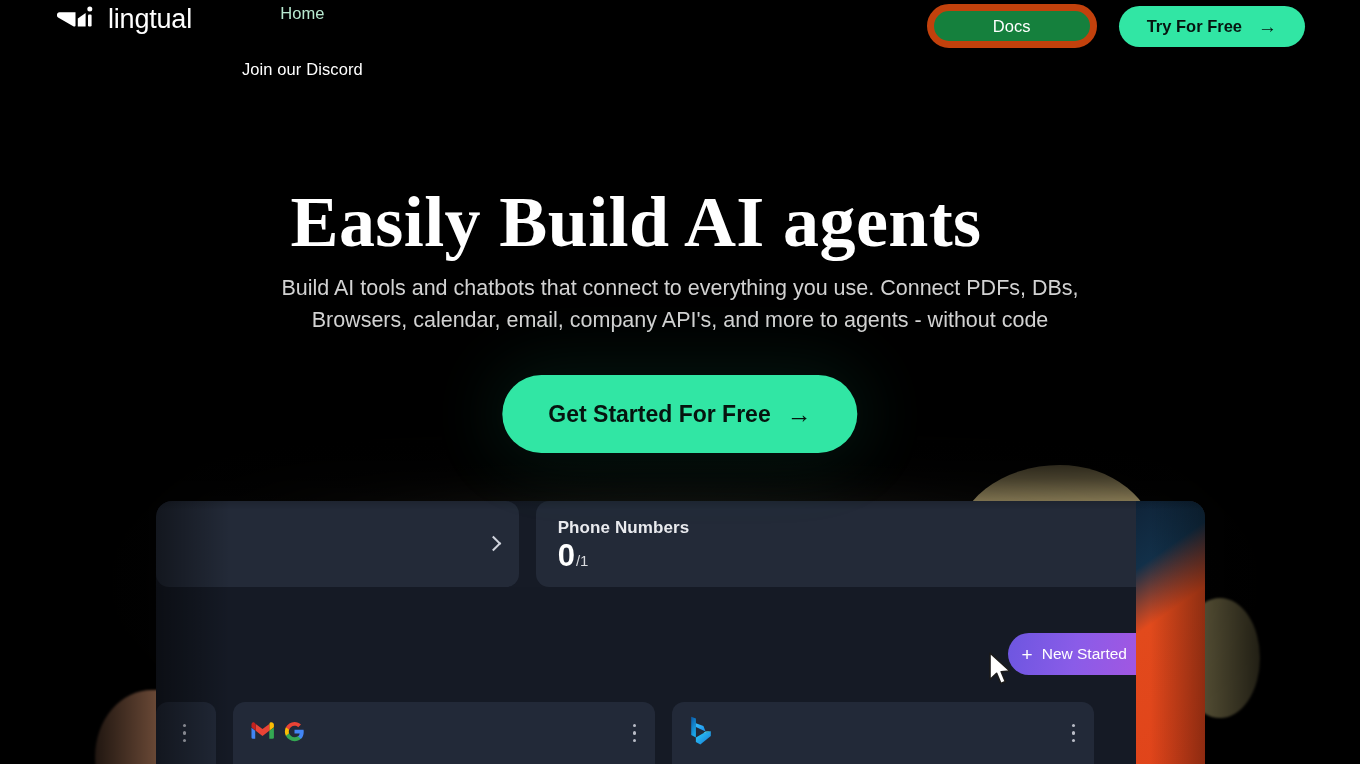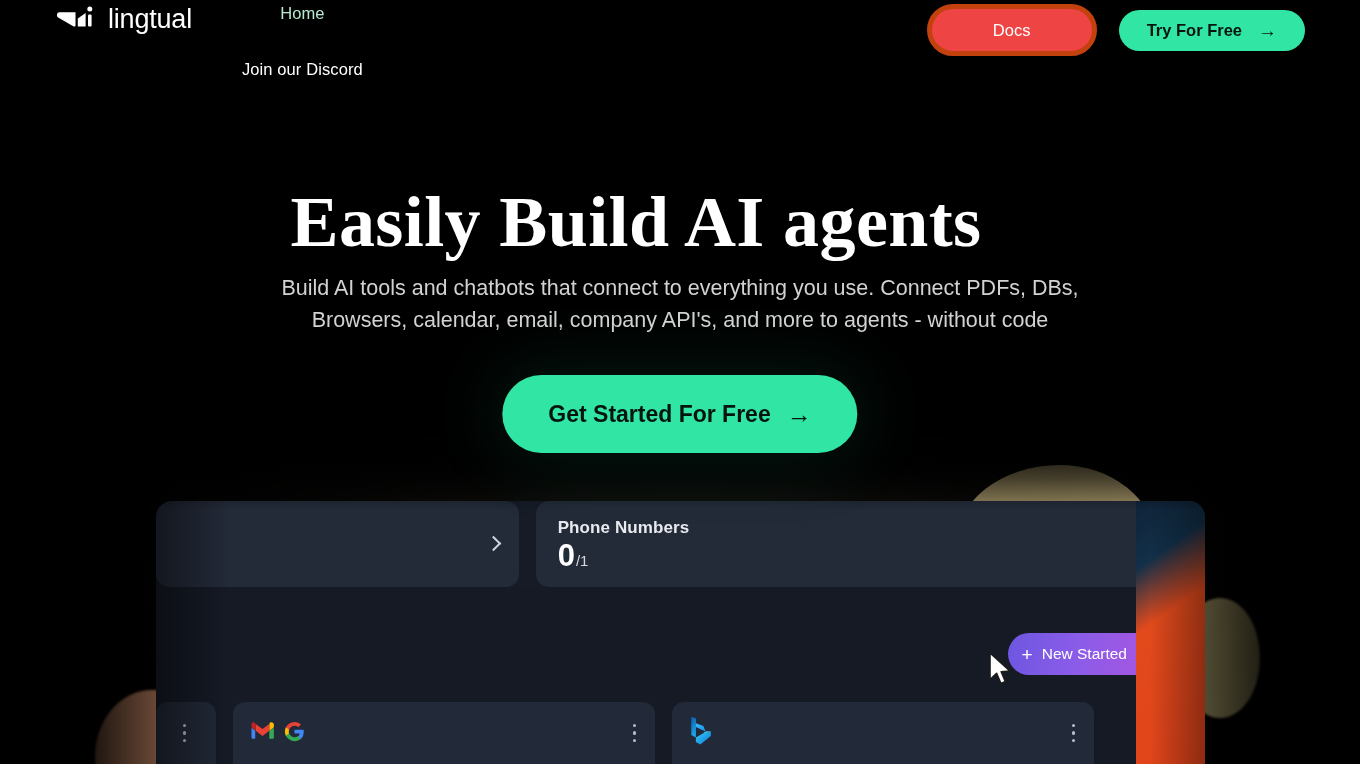--- a/index.html
+++ b/index.html
@@ -62,24 +62,24 @@
 
   .nav-actions {
     margin-left: auto;
     display: flex;
     align-items: center;
     gap: 22px;
   }
 
   .btn-docs {
     width: 170px;
-    height: 52px;
+    height: 44px;
     border-radius: 26px;
-    border: 5px solid #c2410c;
-    background: #ef4444;
+    border: 7px solid #c2410c;
+    background: #15803d;
     color: #ffffff;
     font-size: 16.5px;
     font-family: "Liberation Sans", sans-serif;
     cursor: pointer;
     display: flex;
     align-items: center;
     justify-content: center;
   }
 
   .btn-try {

